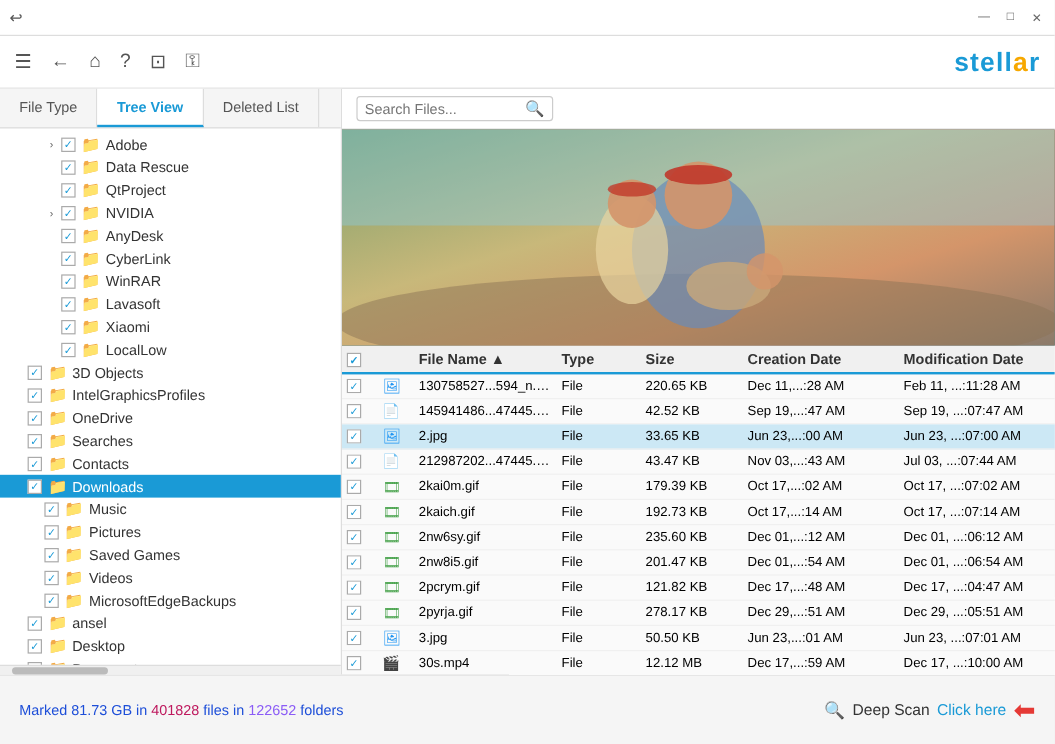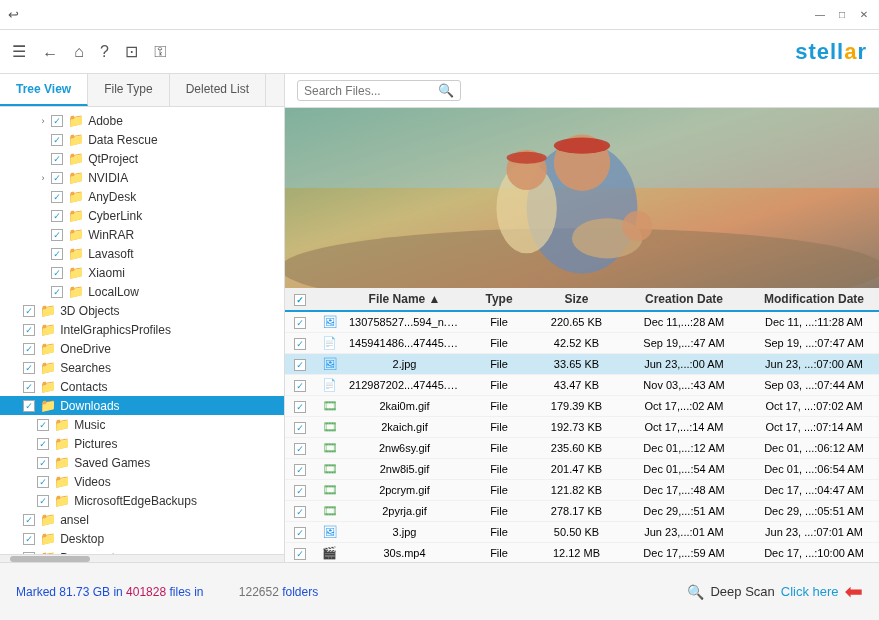--- a/index.html
+++ b/index.html
@@ -167,21 +167,20 @@
       justify-content: center;
       position: relative;
     }
 
     
     .file-list-container {
       flex: 1;
       overflow: hidden;
       display: flex;
       flex-direction: column;
-      text-align: center;
     }
     .file-list-header {
       display: grid;
       grid-template-columns: 30px 30px 1fr 70px 85px 130px 130px;
       background: #f0f0f0;
       border-bottom: 2px solid #1a9ad6;
       padding: 4px 0;
       font-size: 12px;
       font-weight: 600;
       color: #333;
@@ -276,25 +275,25 @@
   <div class="stellar-logo">
     stell<span>a</span>r
   </div>
 </div>
 
 <div class="main-layout">
 
   <div class="sidebar">
 
     <div class="tabs">
+      <div class="tab">
+        <span>File Type</span>
+      </div>
       <div class="tab active">
         <span>Tree View</span>
-      </div>
-      <div class="tab">
-        <span>File Type</span>
       </div>
       <div class="tab">
         <span>Deleted List</span>
       </div>
     </div>
 
     <div class="tree-container" id="tree-container">
         <div class="tree-item">
     <span style="width:32px; display:inline-block;"></span>
     <span class="tree-chevron">›</span>
@@ -575,21 +574,21 @@
       <div class="file-rows" id="file-rows">
           <div class="file-row">
     <div class="col">
       <span class="checkbox checked"></span>
     </div>
     <div class="col file-icon jpg" style="color:#2196F3">🖼</div>
     <div class="col">130758527...594_n.jpg</div>
     <div class="col">File</div>
     <div class="col">220.65 KB</div>
     <div class="col">Dec 11,...:28 AM</div>
-    <div class="col">Dec 11, ...:11:28 AM</div>
+    <div class="col">Feb 11, ...:11:28 AM</div>
   </div>
           <div class="file-row">
     <div class="col">
       <span class="checkbox checked"></span>
     </div>
     <div class="col file-icon pdf" style="color:#e53935">📄</div>
     <div class="col">145941486...47445.pdf</div>
     <div class="col">File</div>
     <div class="col">42.52 KB</div>
     <div class="col">Sep 19,...:47 AM</div>
@@ -608,21 +607,21 @@
   </div>
           <div class="file-row">
     <div class="col">
       <span class="checkbox checked"></span>
     </div>
     <div class="col file-icon pdf" style="color:#e53935">📄</div>
     <div class="col">212987202...47445.pdf</div>
     <div class="col">File</div>
     <div class="col">43.47 KB</div>
     <div class="col">Nov 03,...:43 AM</div>
-    <div class="col">Sep 03, ...:07:44 AM</div>
+    <div class="col">Jul 03, ...:07:44 AM</div>
   </div>
           <div class="file-row">
     <div class="col">
       <span class="checkbox checked"></span>
     </div>
     <div class="col file-icon gif" style="color:#43a047">🎞</div>
     <div class="col">2kai0m.gif</div>
     <div class="col">File</div>
     <div class="col">179.39 KB</div>
     <div class="col">Oct 17,...:02 AM</div>
@@ -705,21 +704,21 @@
     <div class="col">Dec 17,...:59 AM</div>
     <div class="col">Dec 17, ...:10:00 AM</div>
   </div>
         </div>
     </div>
   </div>
 </div>
 
 <div class="bottom-bar">
   <div class="status-text">
-    <span>Marked </span><span>81.73 GB</span><span> in </span><span style="color:#be185d;">401828</span><span> files in </span><span style="color:#737373;margin-left:32px;">122652</span><span> folders</span>
+    <span>Marked </span><span>81.73 GB</span><span> in </span><span style="color:#be185d;">401828</span><span> files in </span><span style="color:#8b5cf6;">122652</span><span> folders</span>
   </div>
   <div class="deep-scan">
     <span style="font-size:14px;">🔍</span>
     <span>Deep Scan</span>
     <a class="deep-scan-link">Click here</a>
     <span style="color:#e53935; font-size:22px;">⬅</span>
   </div>
 </div>
 
 </body></html>

